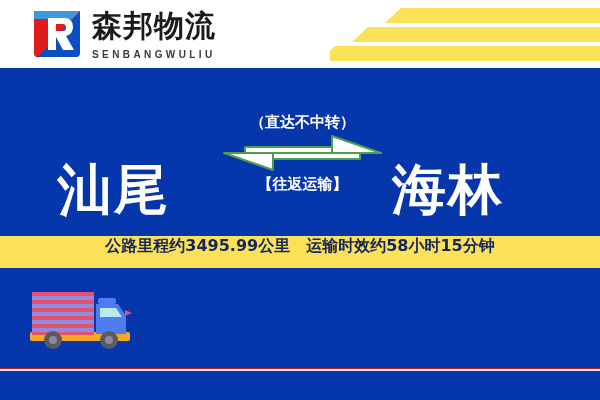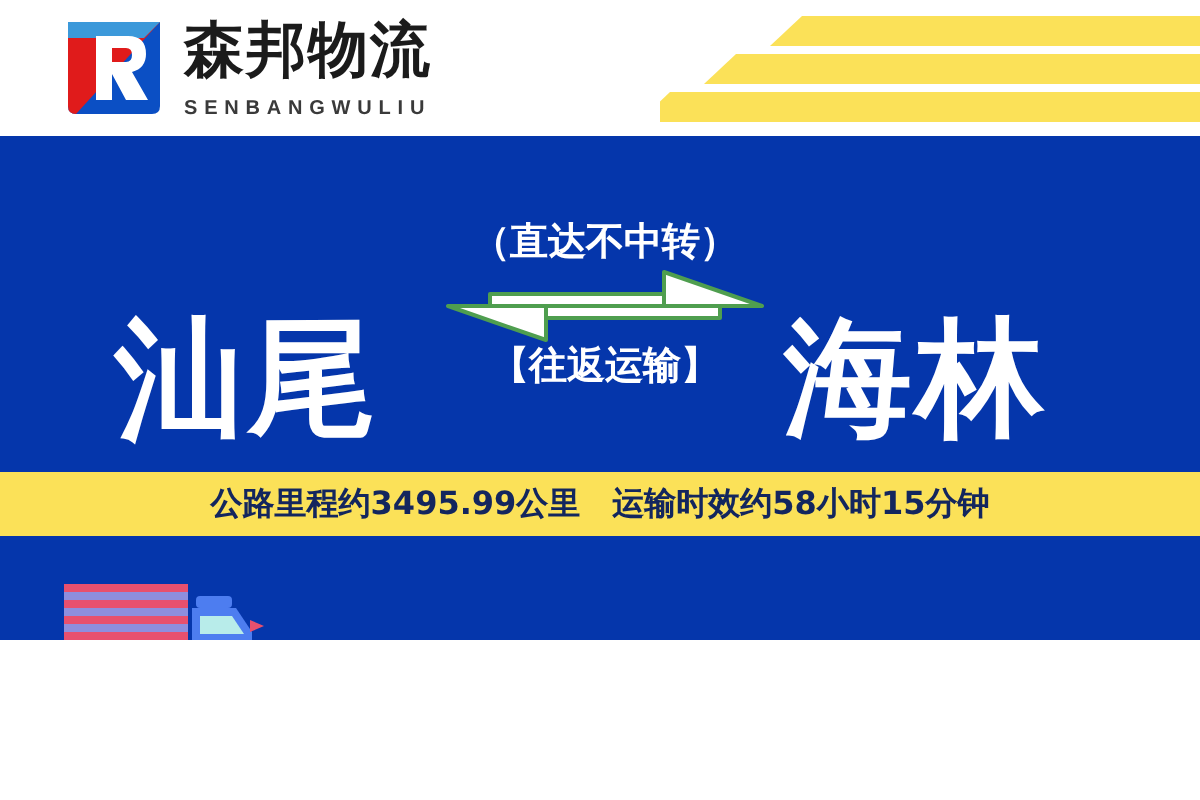--- a/index.html
+++ b/index.html
@@ -6,21 +6,21 @@
     margin: 0;
     padding: 0;
     background: #ffffff;
   }
   body {
     font-family: "Liberation Sans", "DejaVu Sans", sans-serif;
   }
   .banner {
     position: relative;
     width: 600px;
-    height: 320px;
+    height: 400px;
     overflow: hidden;
     background: #b91c1c;
   }
 
   
   .header {
     position: absolute;
     left: 0; top: 0;
     width: 600px; height: 68px;
     background: #ffffff;
@@ -86,40 +86,40 @@
     position: absolute;
     left: 0; top: 68px;
     width: 600px; height: 168px;
     background: #0536ab;
   }
   .city {
     position: absolute;
     top: 122px;
     transform: translateY(-50%);
     font-family: "DejaVu Sans", "Liberation Sans", sans-serif;
-    font-size: 64px;
+    font-size: 54px;
     font-weight: 700;
     color: #ffffff;
     letter-spacing: 2px;
     line-height: 1;
     white-space: nowrap;
   }
   .city-from { left: 58px; }
   .city-to   { left: 392px; }
 
   .mid {
     position: absolute;
     left: 215px;
     top: 44px;
     width: 175px;
     text-align: center;
   }
   .mid-top, .mid-bottom {
-    font-family: Liberation Mono, monospace;
-    font-size: 19px;
+    font-family: Liberation Sans, sans-serif;
+    font-size: 15px;
     font-weight: 700;
     color: #ffffff;
     line-height: 20px;
     white-space: nowrap;
   }
   .mid-top { margin-bottom: 2px; }
   .arrow-wrap {
     width: 175px;
     height: 40px;
     margin: 0 auto;
@@ -127,21 +127,21 @@
   .arrow-wrap svg { display: block; }
   .mid-bottom { margin-top: 0; }
 
   
   .infobar {
     position: absolute;
     left: 0; top: 236px;
     width: 600px; height: 32px;
     background: #fbe158;
     display: flex;
-    align-items: center;
+    align-items: flex-start;
     justify-content: center;
   }
   .infobar-text {
     font-family: "DejaVu Sans", "Liberation Sans", sans-serif;
     font-size: 16px;
     font-weight: 700;
     color: #13265e;
     letter-spacing: 0px;
     white-space: nowrap;
   }

